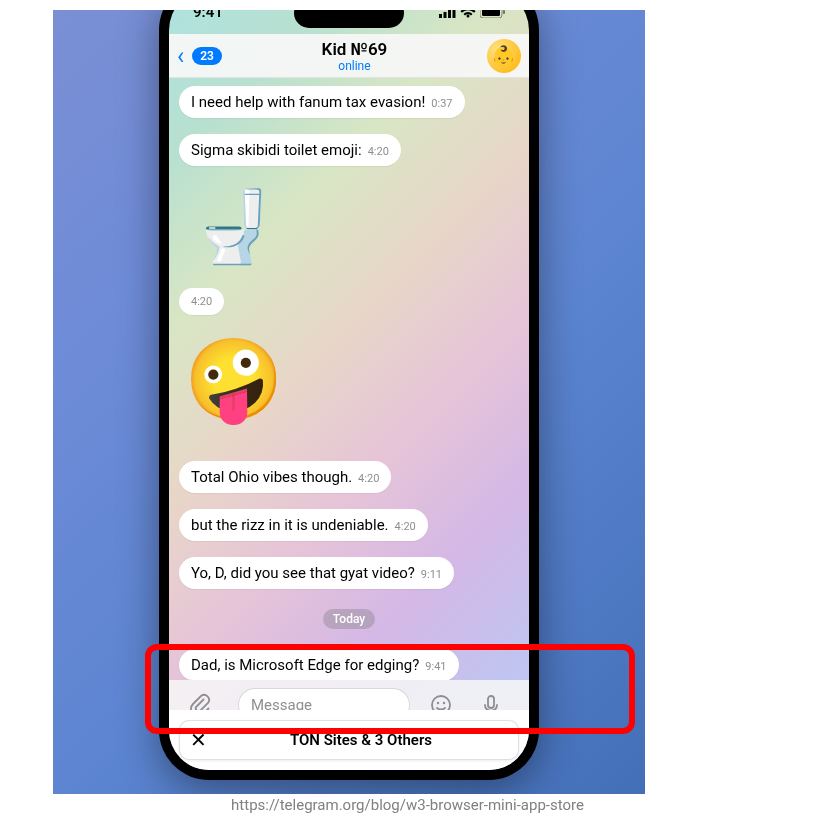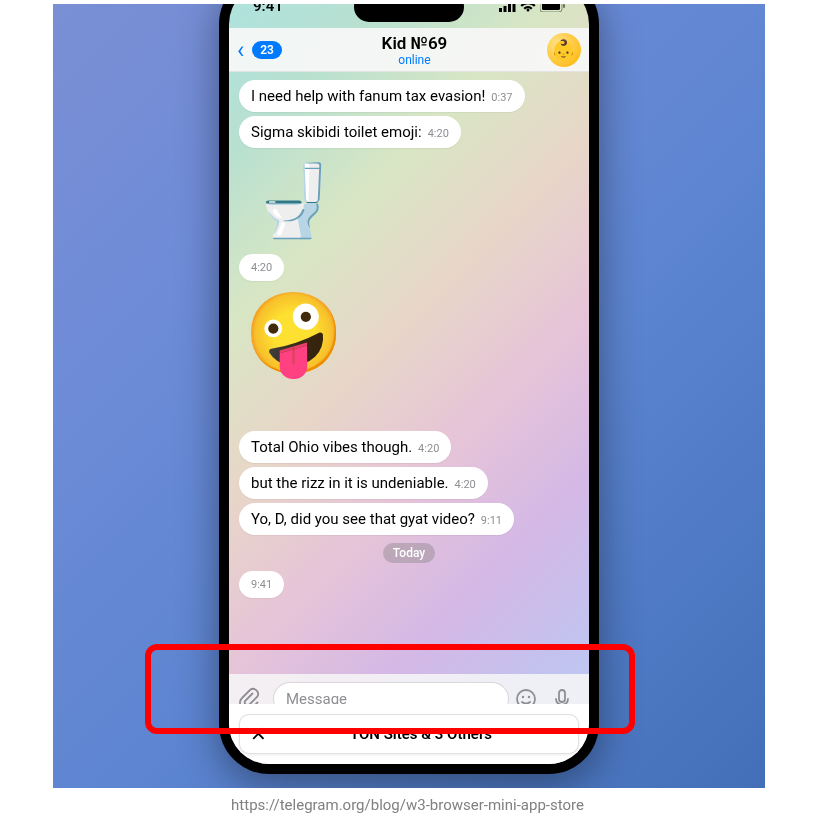--- a/index.html
+++ b/index.html
@@ -6,22 +6,22 @@
     body {
       width: 815px;
       height: 831px;
       font-family: -apple-system, BlinkMacSystemFont, "Segoe UI", Roboto, sans-serif;
       background: #fff;
       position: relative;
     }
     .bg-panel {
       position: absolute;
       left: 53px;
-      top: 4px;
-      width: 712px;
+      top: 10px;
+      width: 592px;
       height: 784px;
       background: linear-gradient(135deg, #7a8fd4 0%, #6f8cd8 25%, #5b84d0 60%, #436fb8 100%);
       overflow: hidden;
     }
     .phone {
       position: absolute;
       left: 50%;
       top: -30px;
       transform: translateX(-50%);
       width: 380px;
@@ -96,21 +96,21 @@
       background: radial-gradient(circle at 30% 30%, #ffe082, #ffb300);
       display: flex;
       align-items: center;
       justify-content: center;
       font-size: 20px;
     }
     .messages {
       padding: 8px 10px;
       display: flex;
       flex-direction: column;
-      gap: 4px;
+      gap: 16px;
       height: calc(100% - 44px - 44px - 50px - 40px);
       overflow: hidden;
       border-radius: 24px;
     }
     .msg {
       background: #fff;
       border-radius: 16px;
       padding: 7px 12px;
       display: inline-flex;
       align-items: baseline;
@@ -144,22 +144,22 @@
     }
     .input-bar {
       position: absolute;
       bottom: 40px;
       left: 0;
       right: 0;
       height: 50px;
       background: rgba(247,247,247,0.85);
       display: flex;
       align-items: center;
-      padding: 6px 8px;
-      gap: 6px;
+      padding: 6px 19px;
+      gap: 20px;
     }
     .input-icon { width: 30px; text-align: center; color: #8e8e93; font-size: 22px; }
     .msg-input {
       flex: 1;
       height: 34px;
       background: #fff;
       border: 1px solid rgba(0,0,0,0.15);
       border-radius: 17px;
       padding: 0 12px;
       font-size: 15px;
@@ -277,20 +277,21 @@
         <div class="msg">
           <span class="msg-text">but the rizz in it is undeniable.</span>
           <span class="msg-time">4:20</span>
         </div>
         <div class="msg">
           <span class="msg-text">Yo, D, did you see that gyat video?</span>
           <span class="msg-time">9:11</span>
         </div>
         <div class="date-pill">Today</div>
         <div class="msg">
+          <span class="msg-text">Dad, is Microsoft Edge for edging?</span>
           <span class="msg-time">9:41</span>
         </div>
       </div>
 
       <div class="input-bar">
         <div class="input-icon">
           <svg width="24" height="24">
               <path fill="none" stroke="#8e8e93" stroke-width="1.8" d="M16 6l-8 8a3 3 0 004 4l8-8a5 5 0 00-7-7l-8 8a7 7 0 0010 10l6-6"></path>
             </svg>
         </div>

